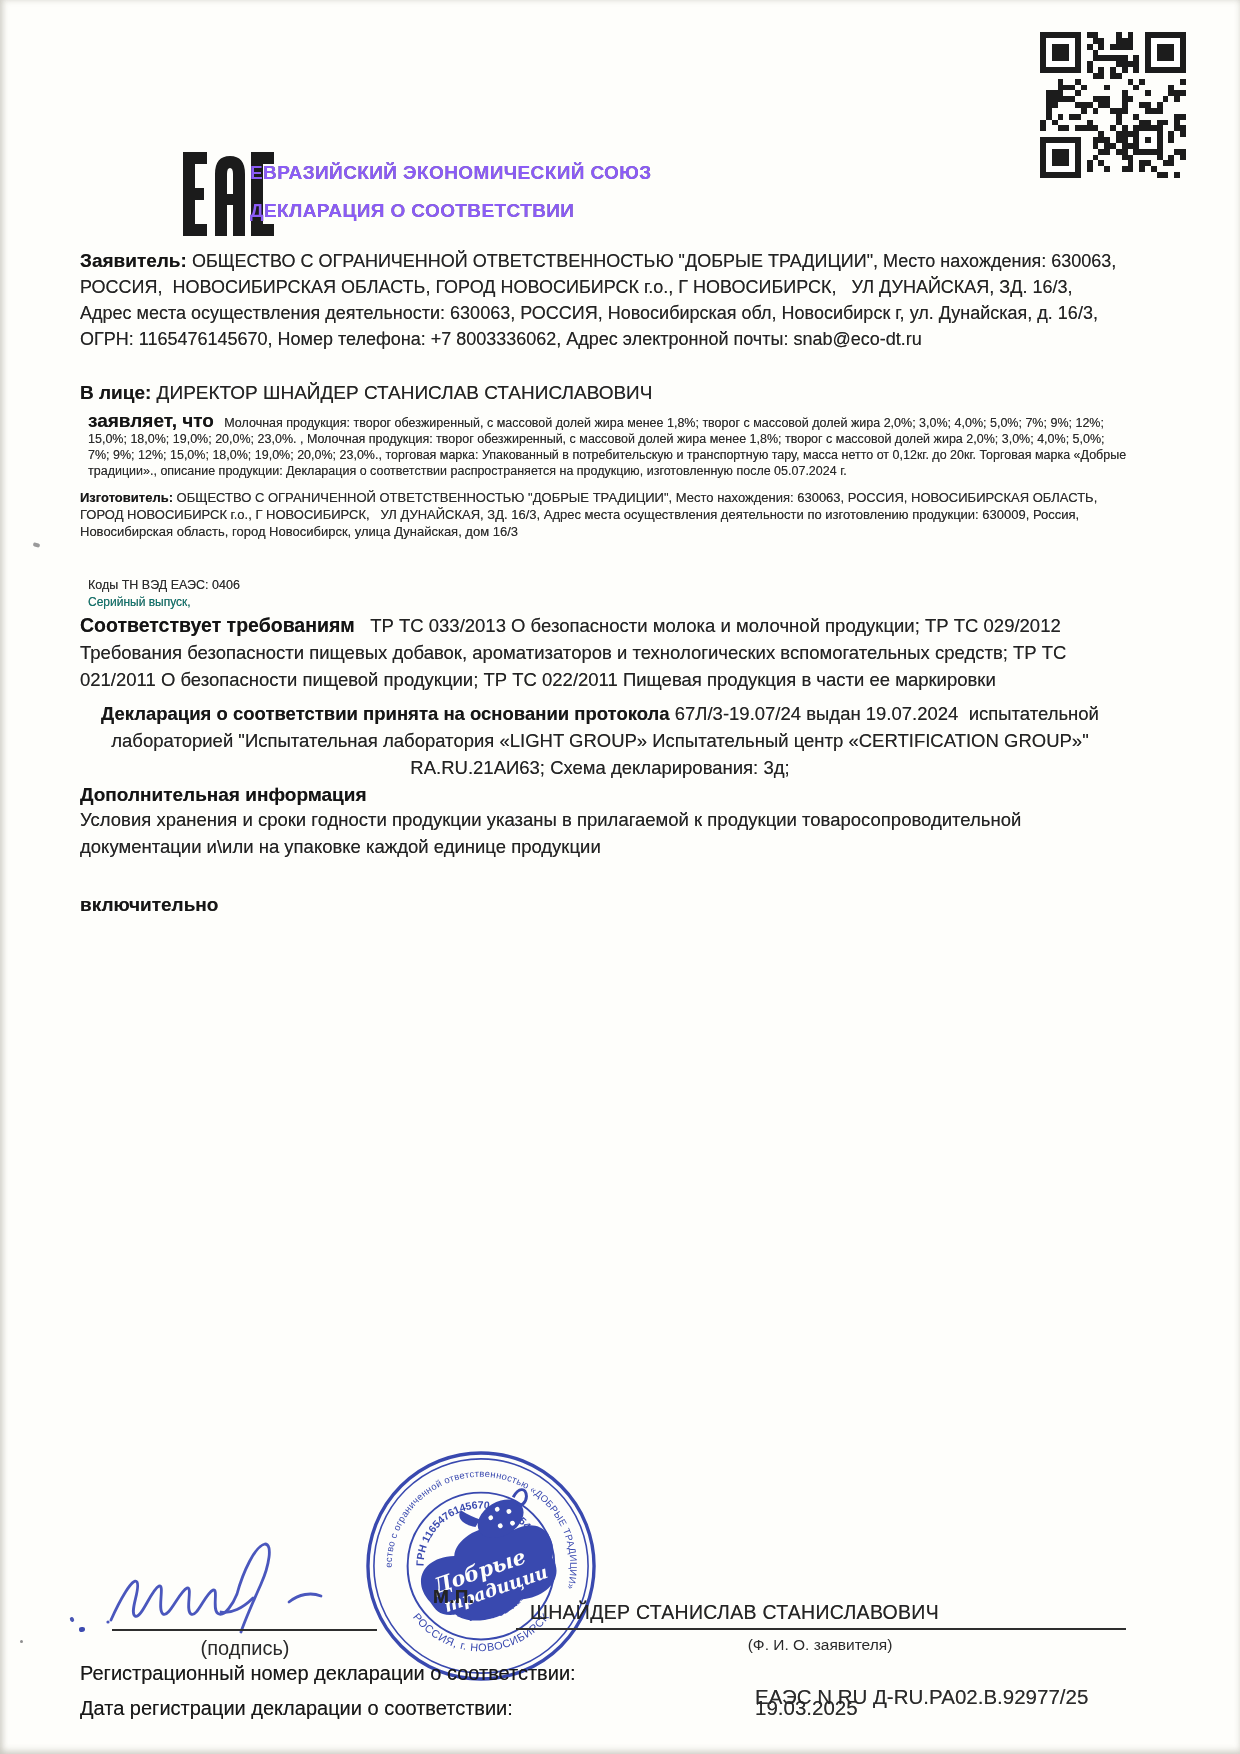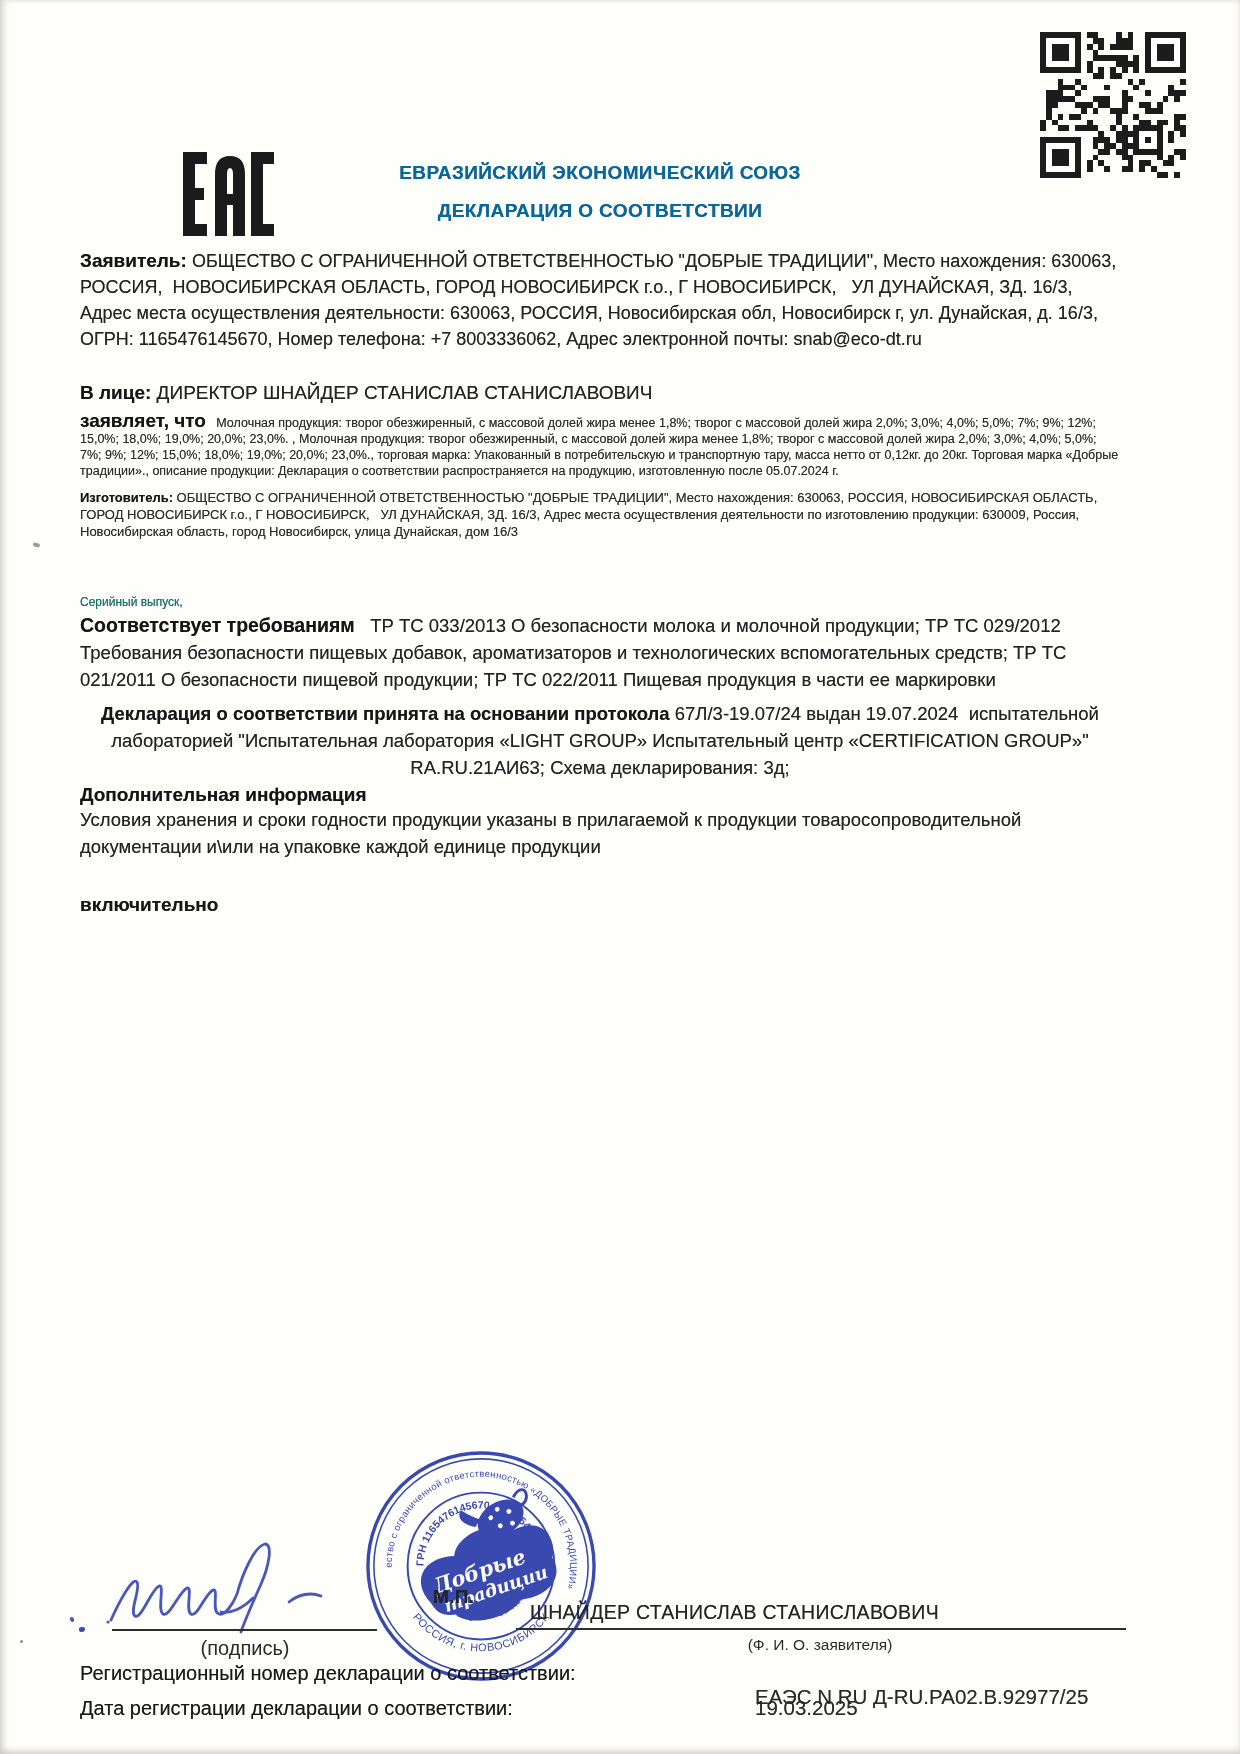--- a/index.html
+++ b/index.html
@@ -4,25 +4,25 @@
 <style>
   html,body{margin:0;padding:0;background:#9a9a9a;}
   #page{position:relative;width:1240px;height:1754px;margin:0 auto;background:#fefefb;
         font-family:"Liberation Sans",sans-serif;color:#222;overflow:hidden;
         box-shadow:inset 3px 0 6px rgba(120,115,100,.25), inset 0 -4px 6px rgba(120,115,100,.2);}
   .abs{position:absolute;}
   .par{position:absolute;left:80px;width:1040px;white-space:pre-wrap;font-size:18px;line-height:26px;color:#232323;
        text-shadow:0 0 .4px rgba(20,20,20,.55);}
   .lbl{font-weight:700;color:#161616;}
   .big-lbl{font-size:19px;font-weight:700;color:#141414;}
-  .small{font-size:12.5px;line-height:16px;color:#2c2c2c;}
+  .small{font-size:12.5px;line-height:16px;color:#2c2c2c;margin-left:8px;}
   .small13{font-size:13px;line-height:17px;color:#2c2c2c;}
   .gray{color:#0f766e;}
-  .title{position:absolute;left:250px;width:700px;text-align:center;font-weight:700;font-size:19px;
-         letter-spacing:.4px;color:#0369a1;text-shadow:0 0 .5px rgba(0,0,0,.6);}
+  .title{position:absolute;left:250px;width:700px;text-align:left;font-weight:700;font-size:19px;
+         letter-spacing:.4px;color:#8b5cf6;text-shadow:0 0 .5px rgba(0,0,0,.6);}
   .rule{position:absolute;height:2px;background:#2e2e2e;}
   .caption{position:absolute;font-size:20px;color:#2a2a2a;text-align:center;}
   .regrow-label{position:absolute;left:80px;font-size:20px;font-weight:400;color:#181818;text-shadow:0 0 .4px rgba(0,0,0,.5);}
   .regrow-value{position:absolute;left:755px;font-size:20.5px;color:#2a2a2a;text-shadow:0 0 .4px rgba(0,0,0,.45);}
   .artifact{position:absolute;background:#8f8f8f;border-radius:50%;}
   #stamp-wrap{position:absolute;left:362px;top:1447px;width:238px;height:238px;mix-blend-mode:multiply;opacity:.95;}
   #sig-wrap{position:absolute;left:103px;top:1536px;width:285px;height:102px;mix-blend-mode:multiply;}
   .name-text{position:absolute;font-size:19.5px;color:#242424;letter-spacing:.3px;text-shadow:0 0 .4px rgba(0,0,0,.5);}
 </style>
 </head>
@@ -244,20 +244,21 @@
   <div class="title" style="top:200px;">ДЕКЛАРАЦИЯ О СООТВЕТСТВИИ</div>
 
   <div class="par" style="top:248px;"><span class="big-lbl">Заявитель:</span><span> ОБЩЕСТВО С ОГРАНИЧЕННОЙ ОТВЕТСТВЕННОСТЬЮ "ДОБРЫЕ ТРАДИЦИИ", Место нахождения: 630063, РОССИЯ,  НОВОСИБИРСКАЯ ОБЛАСТЬ, ГОРОД НОВОСИБИРСК г.о., Г НОВОСИБИРСК,   УЛ ДУНАЙСКАЯ, ЗД. 16/3, Адрес места осуществления деятельности: 630063, РОССИЯ, Новосибирская обл, Новосибирск г, ул. Дунайская, д. 16/3, ОГРН: 1165476145670, Номер телефона: +7 8003336062, Адрес электронной почты: snab@eco-dt.ru</span></div>
 
   <div class="par" style="top:380px;font-size:19px;"><span class="lbl">В лице:</span><span> ДИРЕКТОР ШНАЙДЕР СТАНИСЛАВ СТАНИСЛАВОВИЧ</span></div>
 
   <div class="par small" style="top:413px;"><span class="big-lbl">заявляет, что</span><span>   Молочная продукция: творог обезжиренный, с массовой долей жира менее 1,8%; творог с массовой долей жира 2,0%; 3,0%; 4,0%; 5,0%; 7%; 9%; 12%; 15,0%; 18,0%; 19,0%; 20,0%; 23,0%. , Молочная продукция: творог обезжиренный, с массовой долей жира менее 1,8%; творог с массовой долей жира 2,0%; 3,0%; 4,0%; 5,0%; 7%; 9%; 12%; 15,0%; 18,0%; 19,0%; 20,0%; 23,0%., торговая марка: Упакованный в потребительскую и транспортную тару, масса нетто от 0,12кг. до 20кг. Торговая марка «Добрые традиции»., описание продукции: Декларация о соответствии распространяется на продукцию, изготовленную после 05.07.2024 г.</span></div>
 
   <div class="par small13" style="top:489px;"><span class="lbl">Изготовитель:</span><span> ОБЩЕСТВО С ОГРАНИЧЕННОЙ ОТВЕТСТВЕННОСТЬЮ "ДОБРЫЕ ТРАДИЦИИ", Место нахождения: 630063, РОССИЯ, НОВОСИБИРСКАЯ ОБЛАСТЬ, ГОРОД НОВОСИБИРСК г.о., Г НОВОСИБИРСК,   УЛ ДУНАЙСКАЯ, ЗД. 16/3, Адрес места осуществления деятельности по изготовлению продукции: 630009, Россия, Новосибирская область, город Новосибирск, улица Дунайская, дом 16/3</span></div>
 
+  <div class="par small" style="top:577px;">Коды ТН ВЭД ЕАЭС: 0406</div>
   <div class="par small gray" style="top:594px;font-size:12px;">Серийный выпуск,</div>
 
   <div class="par" style="top:612px;font-size:18.5px;line-height:27px;"><span class="big-lbl" style="font-size:19.5px;">Соответствует требованиям</span><span>   ТР ТС 033/2013 О безопасности молока и молочной продукции; ТР ТС 029/2012 Требования безопасности пищевых добавок, ароматизаторов и технологических вспомогательных средств; ТР ТС 021/2011 О безопасности пищевой продукции; ТР ТС 022/2011 Пищевая продукция в части ее маркировки</span></div>
 
   <div class="par" style="top:700px;font-size:18.5px;line-height:27px;text-align:center;"><span class="lbl">Декларация о соответствии принята на основании протокола</span><span> 67Л/3-19.07/24 выдан 19.07.2024  испытательной лабораторией "Испытательная лаборатория «LIGHT GROUP» Испытательный центр «CERTIFICATION GROUP»" RA.RU.21АИ63; Схема декларирования: 3д;</span></div>
 
   <div class="par" style="top:806px;font-size:18.5px;line-height:27px;">Условия хранения и сроки годности продукции указаны в прилагаемой к продукции товаросопроводительной документации и\или на упаковке каждой единице продукции</div>
   <div class="par" style="top:782px;"><span class="big-lbl">Дополнительная информация</span></div>
 
   <div class="par" style="top:892px;font-size:19px;"><span class="lbl">включительно</span></div>

